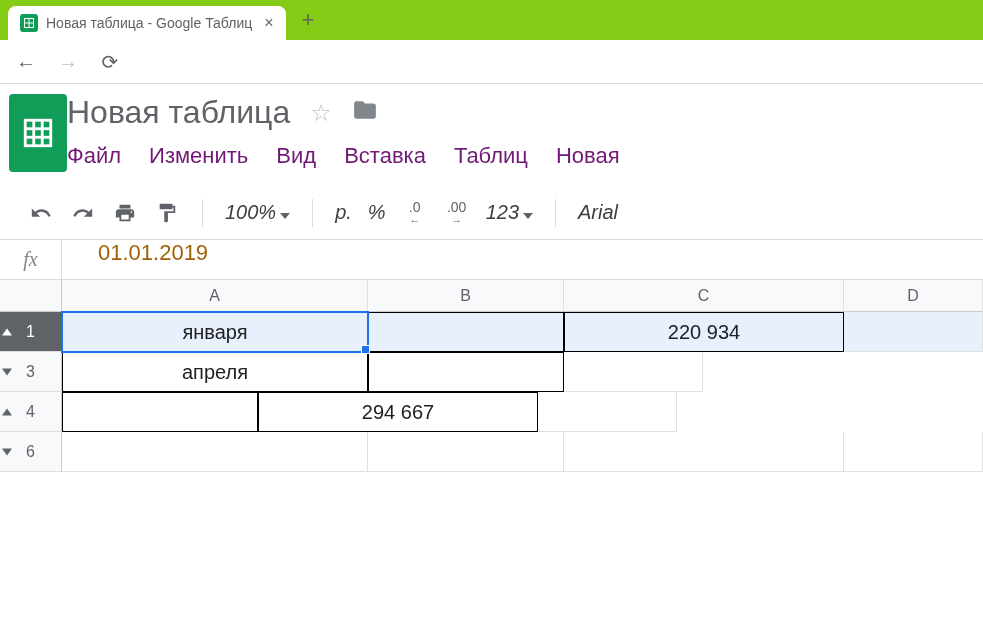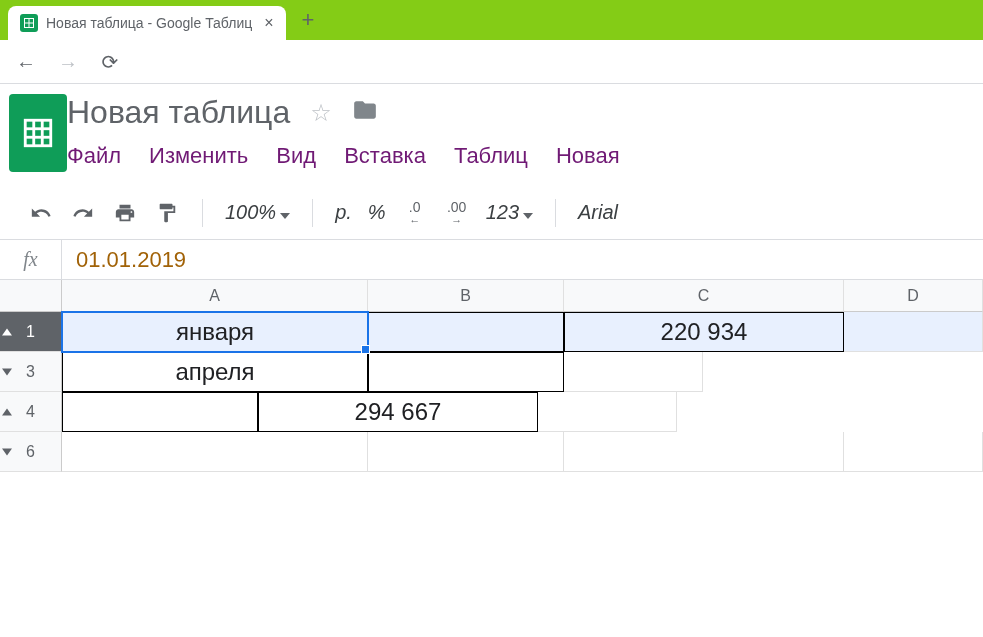--- a/index.html
+++ b/index.html
@@ -34,21 +34,21 @@
 .menu-item { font-size: 22px; color: #701a75; cursor: pointer; }
 
 
 .toolbar { display: flex; align-items: center; height: 54px; padding: 0 22px; gap: 4px; margin-top: 14px; border-bottom: 1px solid #dadce0; }
 .tb-btn { width: 38px; height: 38px; display: flex; align-items: center; justify-content: center; color: #5f6368; font-size: 22px; cursor: pointer; }
 .tb-sep { width: 1px; height: 28px; background: #dadce0; margin: 0 12px; }
 .tb-text { font-size: 20px; color: #3c4043; padding: 0 6px; cursor: pointer; font-style: italic; }
 .dropdown-arrow { border-top: 6px solid #5f6368; border-left: 5px solid transparent; border-right: 5px solid transparent; margin-left: 4px; display: inline-block; }
 
 
-.formula-bar { display: flex; align-items: center; height: 40px; border-bottom: 1px solid #dadce0; }
+.formula-bar { display: flex; align-items: flex-start; height: 40px; border-bottom: 1px solid #dadce0; gap: 22px; }
 .fx-label { width: 62px; text-align: center; font-style: italic; font-family: 'Times New Roman', serif; font-size: 20px; color: #80868b; border-right: 1px solid #dadce0; height: 100%; display: flex; align-items: center; justify-content: center; }
 .formula-input { flex: 1; padding: 0 14px; font-size: 22px; color: #a16207; }
 
 
 .grid { display: flex; flex-direction: column; }
 .col-headers { display: flex; height: 32px; }
 .corner { width: 62px; background: #f8f9fa; border-right: 1px solid #cbcbcb; border-bottom: 1px solid #cbcbcb; }
 .col-h { background: #f8f9fa; border-right: 1px solid #e0e0e0; border-bottom: 1px solid #cbcbcb; display: flex; align-items: center; justify-content: center; font-size: 16px; color: #5f6368; }
 .col-a { width: 306px; }
 .col-b { width: 196px; }
@@ -56,21 +56,21 @@
 .col-d { width: 139px; }
 
 .grid-row { display: flex; height: 40px; position: relative; }
 .row-h { width: 62px; background: #f8f9fa; border-right: 1px solid #cbcbcb; border-bottom: 1px solid #e0e0e0; display: flex; align-items: center; justify-content: center; font-size: 16px; color: #5f6368; position: relative; }
 .row-h.sel { background: #5f6368; color: #fff; }
 .row-marker { position: absolute; left: 2px; top: 50%; transform: translateY(-50%); width: 0; height: 0; }
 .row-marker.up { border-bottom: 7px solid #5f6368; border-left: 5px solid transparent; border-right: 5px solid transparent; }
 .row-marker.down { border-top: 7px solid #5f6368; border-left: 5px solid transparent; border-right: 5px solid transparent; }
 .row-h.sel .row-marker.up { border-bottom-color: #fff; }
 
-.cell { border-right: 1px solid #e0e0e0; border-bottom: 1px solid #e0e0e0; display: flex; align-items: center; justify-content: center; font-size: 24px; color: #202124; background: #fff; }
+.cell { border-right: 1px solid #e0e0e0; border-bottom: 1px solid #e0e0e0; display: flex; align-items: center; justify-content: center; font-size: 20px; color: #202124; background: #fff; }
 .cell.bordered { border: 1px solid #000; }
 .cell.sel { background: #e8f0fe; }
 .cell.active { outline: 2px solid #1a73e8; outline-offset: -1px; background: #e8f0fe; z-index: 2; position: relative; }
 .cell.active::after { content: ''; position: absolute; right: -3px; bottom: -3px; width: 7px; height: 7px; background: #1a73e8; border: 1px solid #fff; }
 .row-sel .cell { background: #e8f0fe; }
 </style>
 </head>
 <body>
 
 <div class="browser-tabs">

